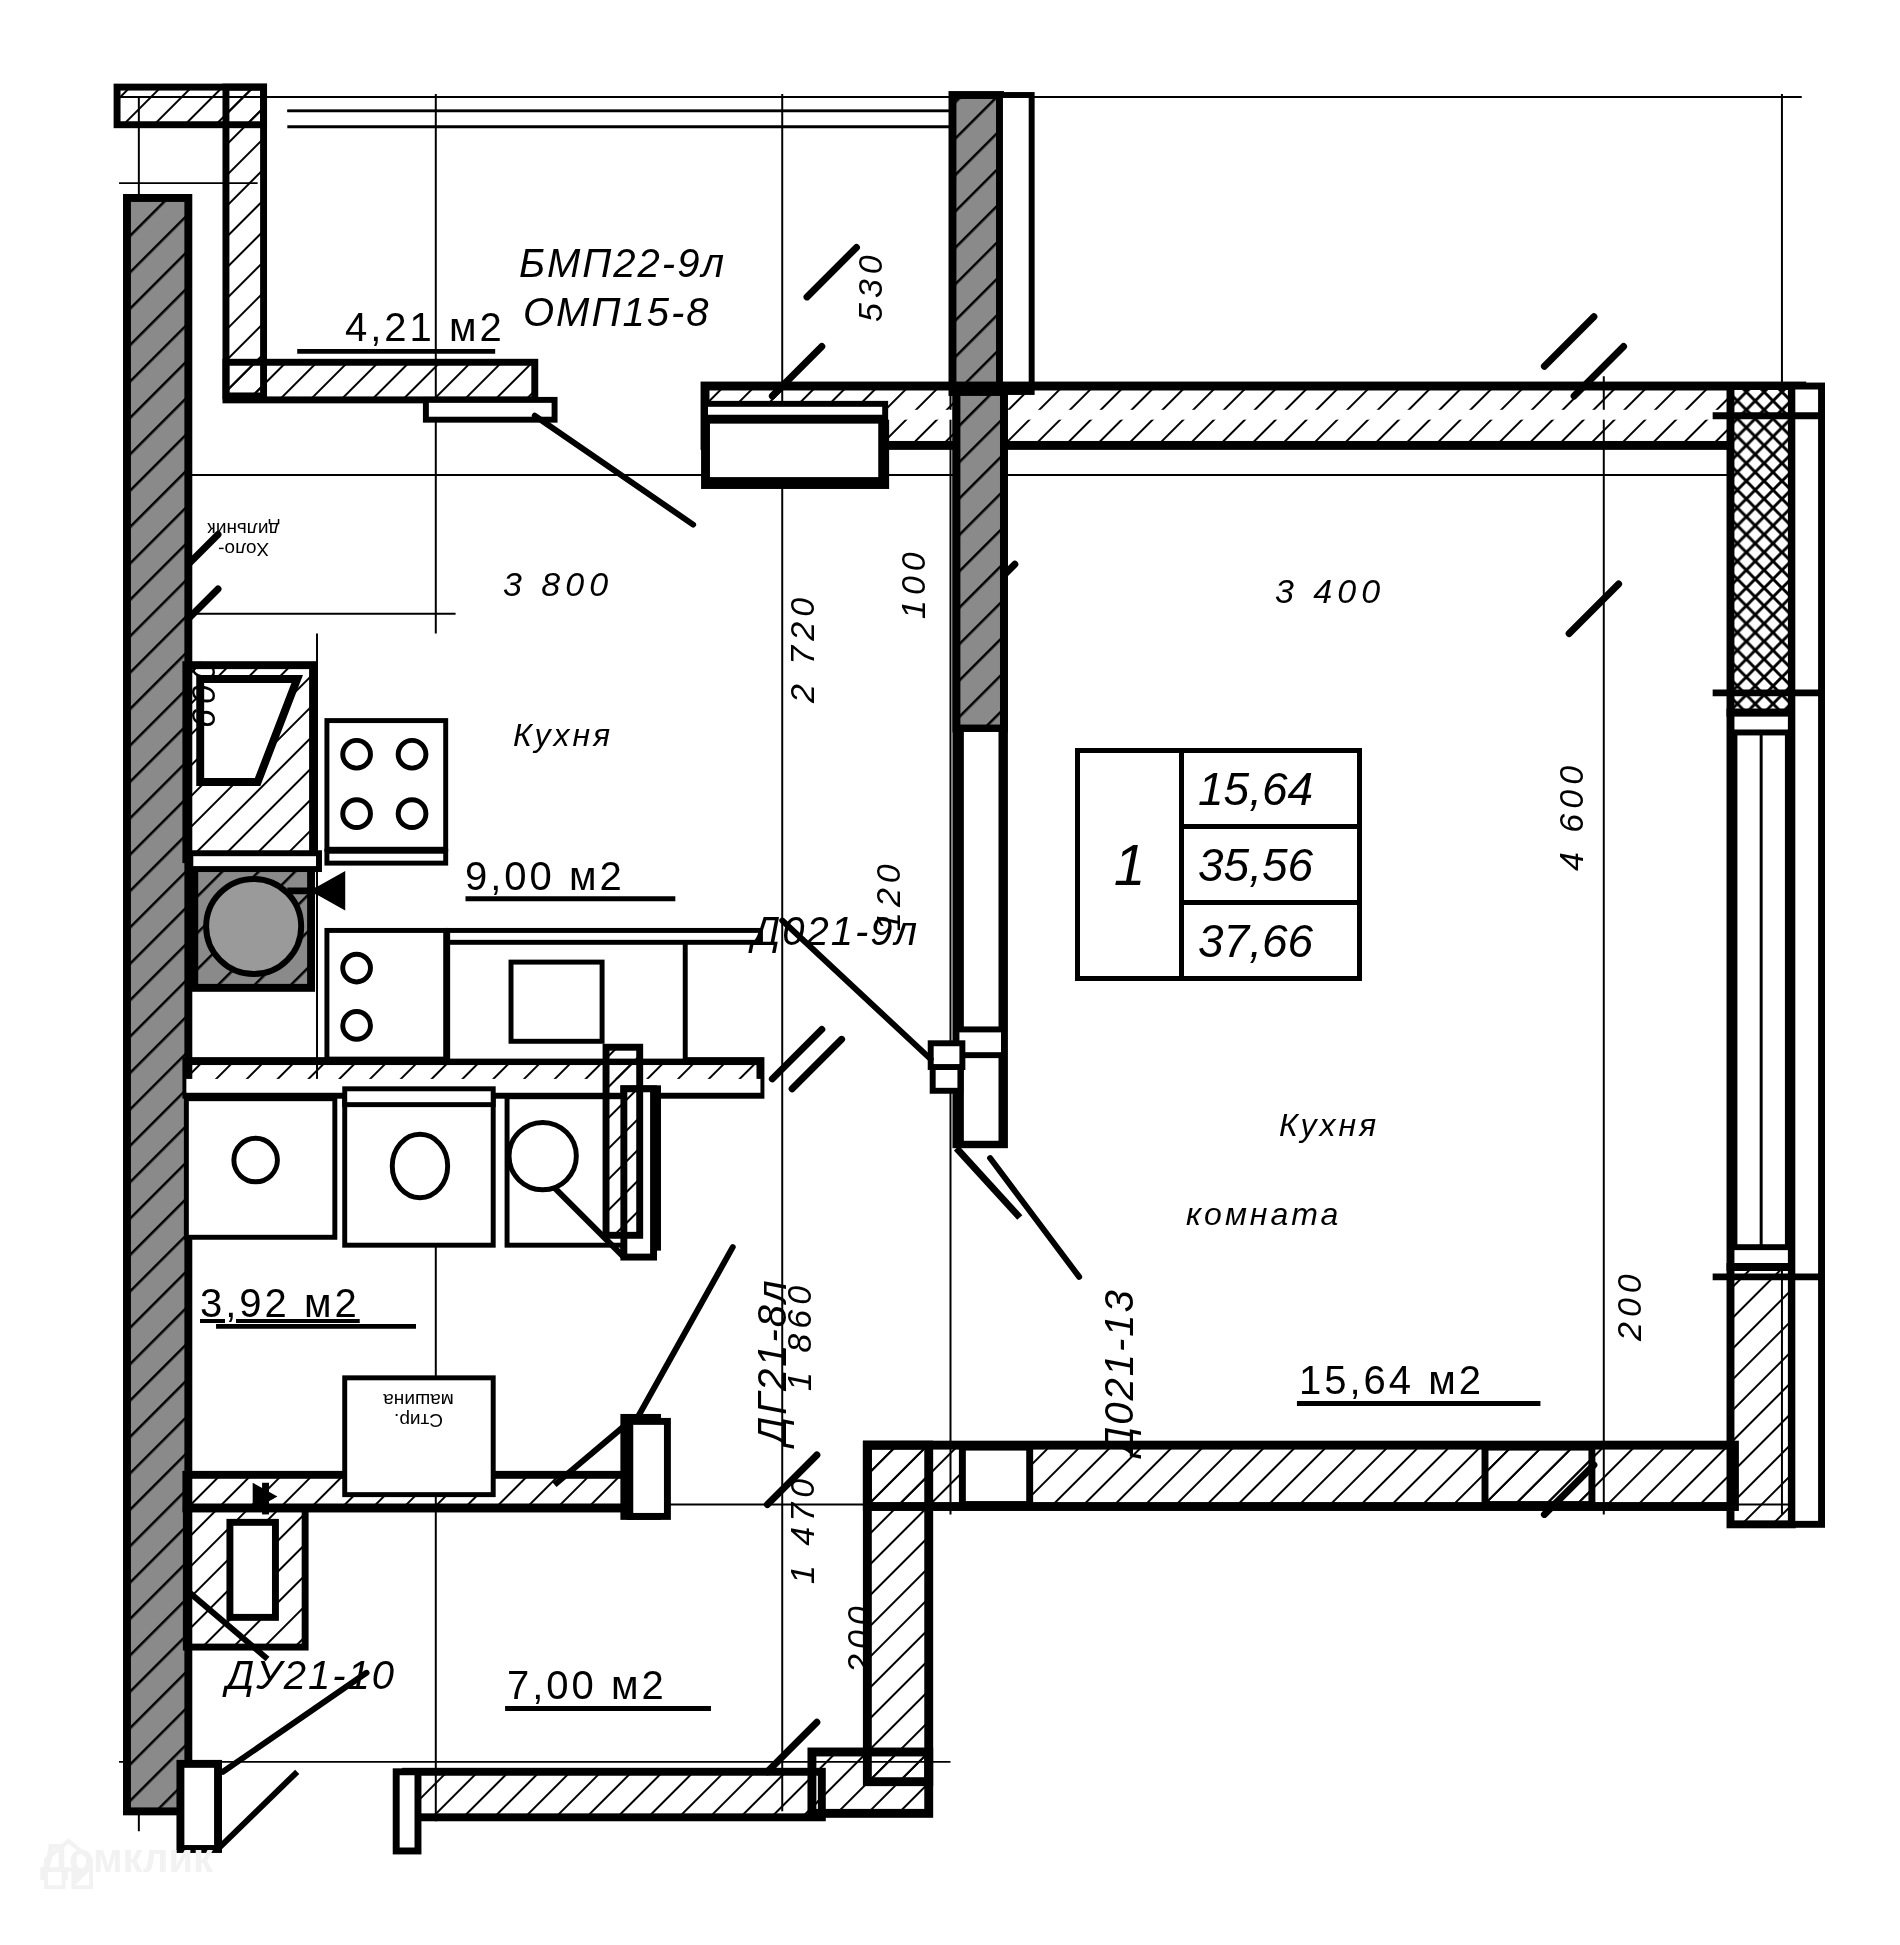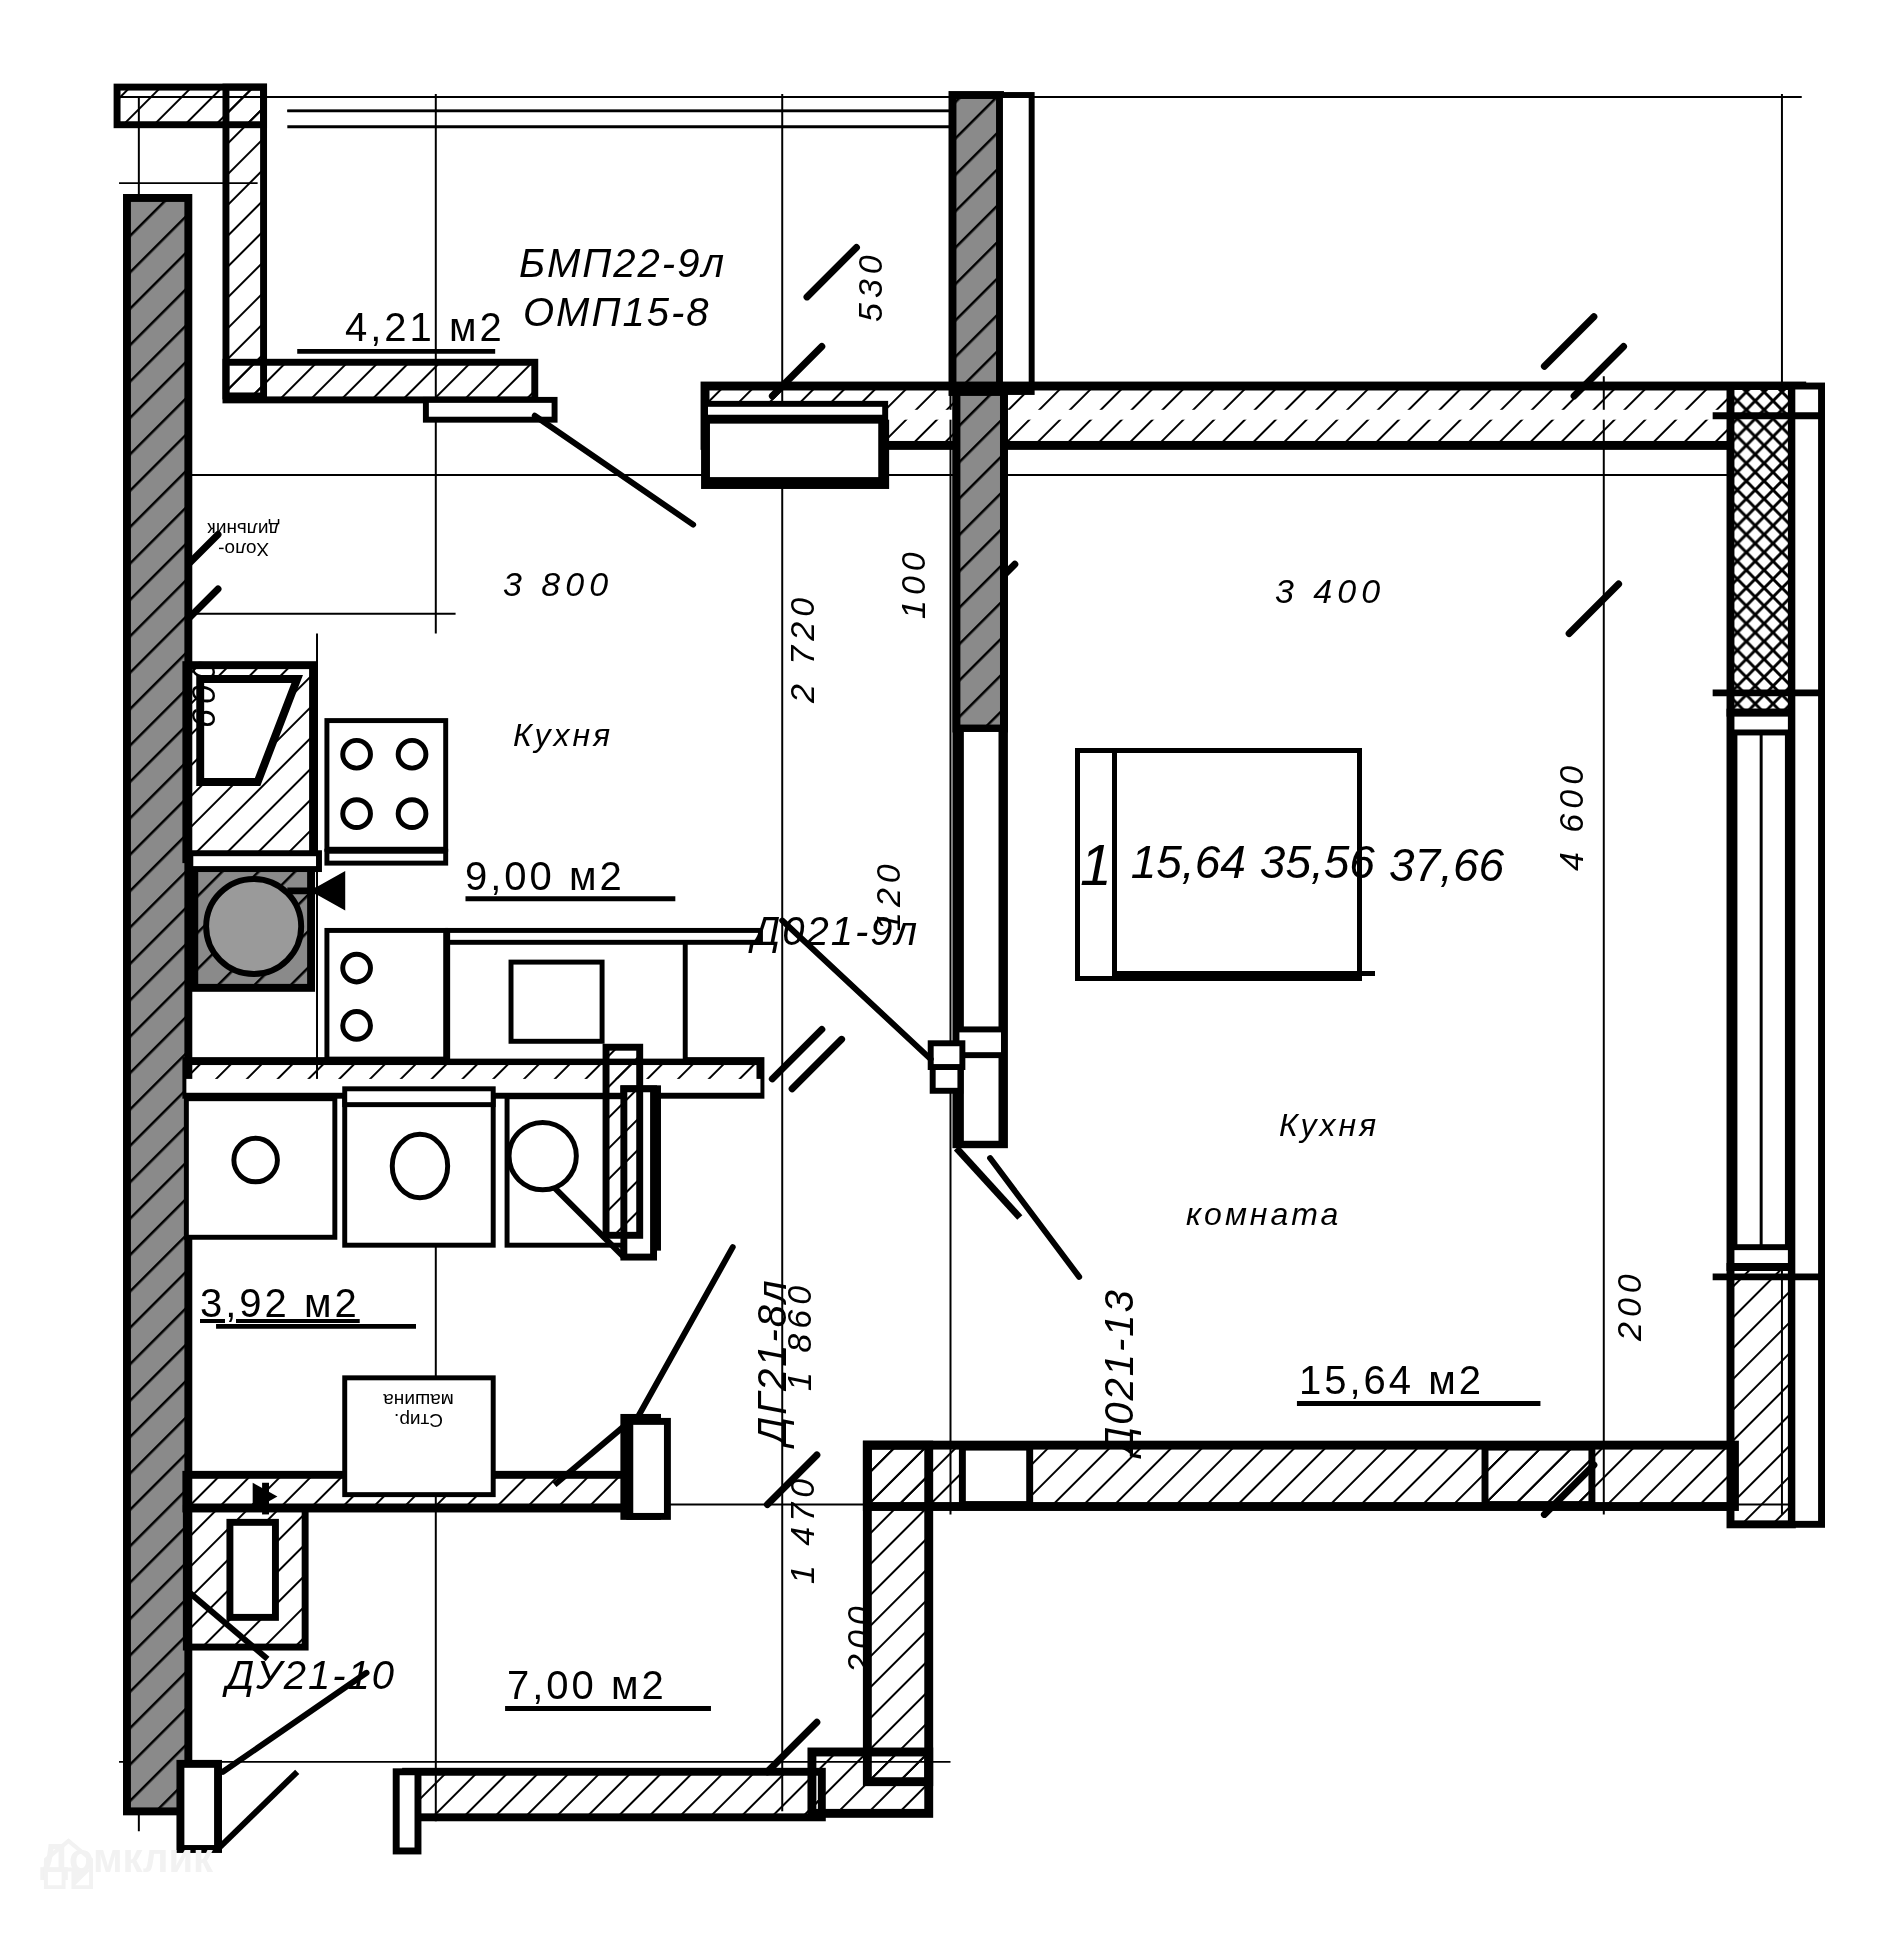--- a/index.html
+++ b/index.html
@@ -78,21 +78,21 @@
     display: flex;
     align-items: center;
     justify-content: center;
     font-size: 57px;
     font-style: italic;
     color: #000;
   }
   #spec-areas {
     flex: 1;
     display: flex;
-    flex-direction: row;
+    flex-direction: column;
   }
   #spec-areas > div {
     flex: 1;
     display: flex;
     align-items: center;
     padding-left: 14px;
     font-size: 46px;
     font-style: italic;
     color: #000;
     border-bottom: 5px solid #000;

